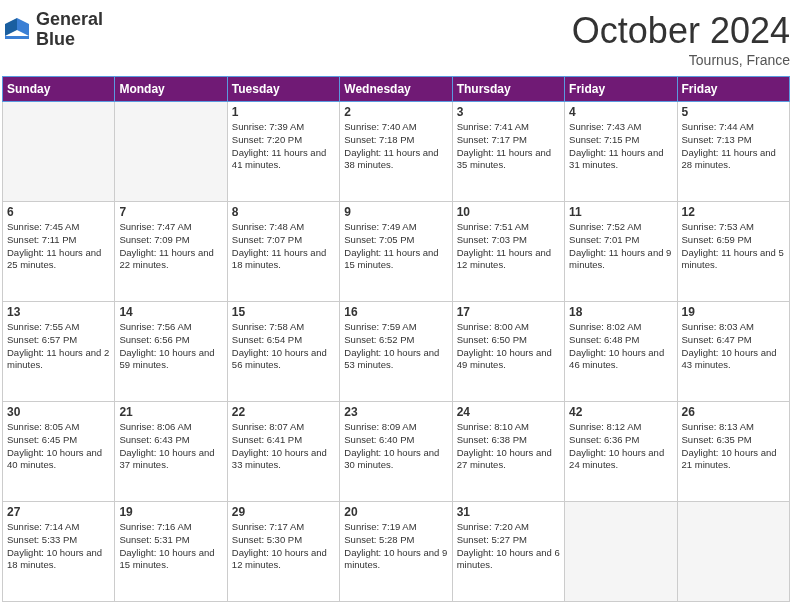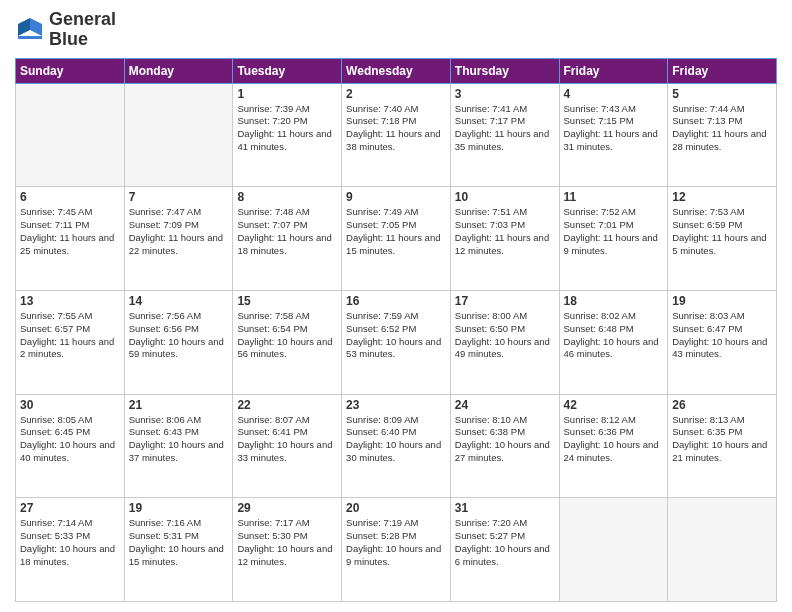--- a/index.html
+++ b/index.html
@@ -6,21 +6,21 @@
     body {
       font-family: Arial, sans-serif;
       background: #fff;
       width: 792px;
       height: 612px;
       overflow: hidden;
     }
     .page {
       width: 792px;
       height: 612px;
-      padding: 10px 15px;
+      padding: 10px 2px;
       display: flex;
       flex-direction: column;
     }
     .header {
       display: flex;
       justify-content: space-between;
       align-items: flex-start;
       margin-bottom: 8px;
     }
     .logo {
@@ -103,20 +103,24 @@
         <rect x="0" y="0" width="40" height="40" fill="white"></rect>
 
         <polygon points="20,4 36,12 36,28 20,20" fill="#3a7fd5"></polygon>
         <polygon points="20,4 20,20 4,28 4,12" fill="#1a5fa0"></polygon>
         <rect x="4" y="28" width="32" height="4" fill="#3a7fd5"></rect>
       </svg>
       <div class="logo-text">
         <span>General</span>
         <span>Blue</span>
       </div>
+    </div>
+    <div class="title-block">
+      <div class="month-title">October 2024</div>
+      <div class="location">Tournus, France</div>
     </div>
   </div>
 
   <table class="calendar">
     <thead>
       <tr id="days-header">
           <th>Sunday</th>
           <th>Monday</th>
           <th>Tuesday</th>
           <th>Wednesday</th>

